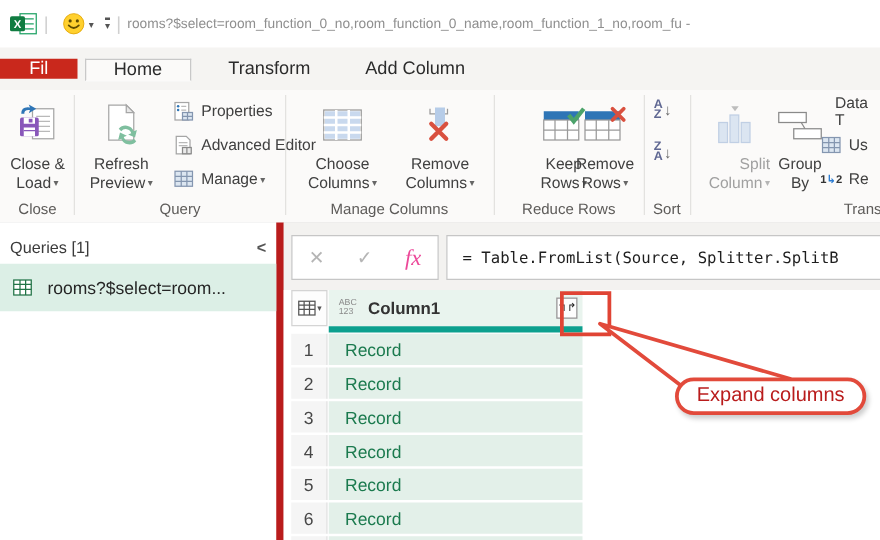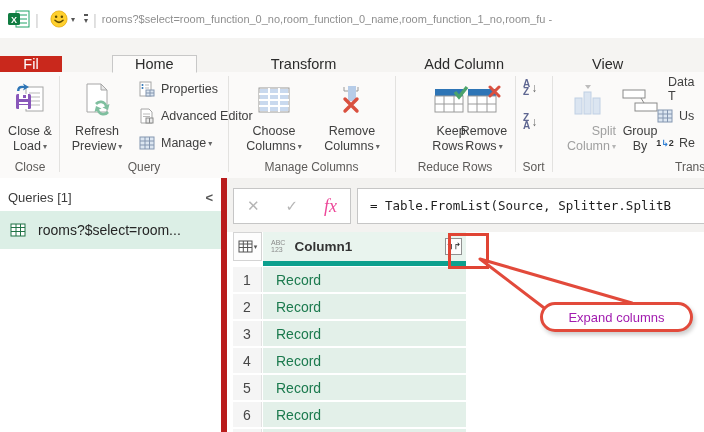--- a/index.html
+++ b/index.html
@@ -7,21 +7,21 @@
        font-family:"Liberation Sans","DejaVu Sans",sans-serif;color:#333;}
   
   .titlebar{position:absolute;top:0;left:0;right:0;height:38px;background:#fff;display:flex;align-items:center;}
   .titlebar .sep{color:#d0d0d0;font-size:15px;margin:0 5px;}
   .xl-logo{margin-left:8px;}
   .smiley{width:18px;height:18px;margin-left:6px;}
   .qat-caret{font-size:8px;color:#555;margin-left:3px;}
   .qat-custom{display:inline-block;margin-left:9px;border-top:2px solid #555;font-size:8px;color:#555;line-height:7px;padding-top:1px;}
   .title-text{font-size:11px;color:#8f8f8f;white-space:nowrap;overflow:hidden;flex:1;}
   
-  .tabbar{position:absolute;top:38px;left:0;right:0;height:34px;background:#f5f4f2;display:flex;align-items:flex-end;z-index:3;gap:44px;}
+  .tabbar{position:absolute;top:38px;left:0;right:0;height:34px;background:#f5f4f2;display:flex;align-items:center;z-index:3;}
   .tab{display:flex;align-items:center;justify-content:center;font-size:14.5px;color:#2b2b2b;padding:0 22px;cursor:default;}
   .tab.file{background:#c9281c;color:#fff;width:62px;padding:0;box-sizing:border-box;}
   .tab.active{background:#fbfaf9;border:1px solid #c8c8c8;border-bottom:1px solid #fbfaf9;margin-bottom:-1px;}
   
   .ribbon{position:absolute;top:72px;left:0;right:0;height:106px;background:#fbfaf9;border-bottom:1px solid #d8d8d8;}
   .vsep{position:absolute;top:4px;height:96px;width:1px;background:#e3e2e0;}
   .bigbtn{position:absolute;top:4px;text-align:center;font-size:12.5px;color:#404040;line-height:15px;cursor:default;}
   .bigbtn .ic{height:48px;display:flex;align-items:center;justify-content:center;}
   .bigbtn.disabled{color:#a0a0a0;}
   .smallbtn{position:absolute;display:flex;align-items:center;font-size:12.5px;color:#404040;height:22px;cursor:default;}
@@ -57,21 +57,21 @@
              font-size:9px;line-height:14px;text-align:center;color:#222;cursor:default;}
   .tealbar{position:absolute;left:36px;top:29px;width:203px;height:5px;background:#0ca08e;}
   .rownum{position:absolute;left:6px;width:29px;height:25px;background:#f5f5f5;color:#474747;font-size:14px;
           display:flex;align-items:center;justify-content:center;border-right:1px solid #e2e2e2;box-sizing:border-box;cursor:default;}
   .rowcell{position:absolute;left:36px;width:203px;height:25px;background:#e3f0e9;color:#1b7a4e;font-size:14px;
            display:flex;align-items:center;padding-left:13px;box-sizing:border-box;cursor:default;}
   
   .redbox{position:absolute;left:221px;top:55px;width:35px;height:30px;border:3px solid #e04434;z-index:6;}
   .pointer-svg{position:absolute;left:0;top:0;width:477px;height:254px;z-index:7;pointer-events:none;}
   .bubble{position:absolute;left:313px;top:124px;width:153px;height:30px;background:#fff;border:3px solid #e24a3b;border-radius:15px;
-          box-sizing:border-box;display:flex;align-items:center;justify-content:center;font-size:13px;color:#a21caf;z-index:8;
+          box-sizing:border-box;display:flex;align-items:center;justify-content:center;font-size:16px;color:#b91c1c;z-index:8;
           box-shadow:2px 3px 4px rgba(0,0,0,0.2);}
 </style>
 </head>
 <body>
 
 <div class="app">
 
   <div class="titlebar">
     <svg class="xl-logo" width="22" height="18" viewBox="0 0 22 18">
       <rect x="8" y="1" width="13" height="16" fill="#fff" stroke="#21a366" stroke-width="1"></rect>
@@ -92,21 +92,20 @@
     <span class="qat-custom">▾</span>
     <span class="sep">|</span>
     <div class="title-text">rooms?$select=room_function_0_no,room_function_0_name,room_function_1_no,room_fu -</div>
   </div>
 
   <div class="tabbar">
     <div class="tab file">Fil</div>
     <div class="tab active" style="margin-left:6px;">Home</div>
     <div class="tab" style="margin-left:8px;">Transform</div>
     <div class="tab">Add Column</div>
-    <div class="tab">View</div>
   </div>
 
   <div class="ribbon">
 
     <div class="bigbtn" style="left:2px;width:56px;">
       <div class="ic">
           <svg width="34" height="34" viewBox="0 0 34 34">
         <rect x="13" y="4" width="17" height="24" fill="#fff" stroke="#a6a6a6"></rect>
         <line x1="16" y1="10" x2="27" y2="10" stroke="#b9b9b9"></line>
             <line x1="16" y1="14" x2="27" y2="14" stroke="#b9b9b9"></line>

